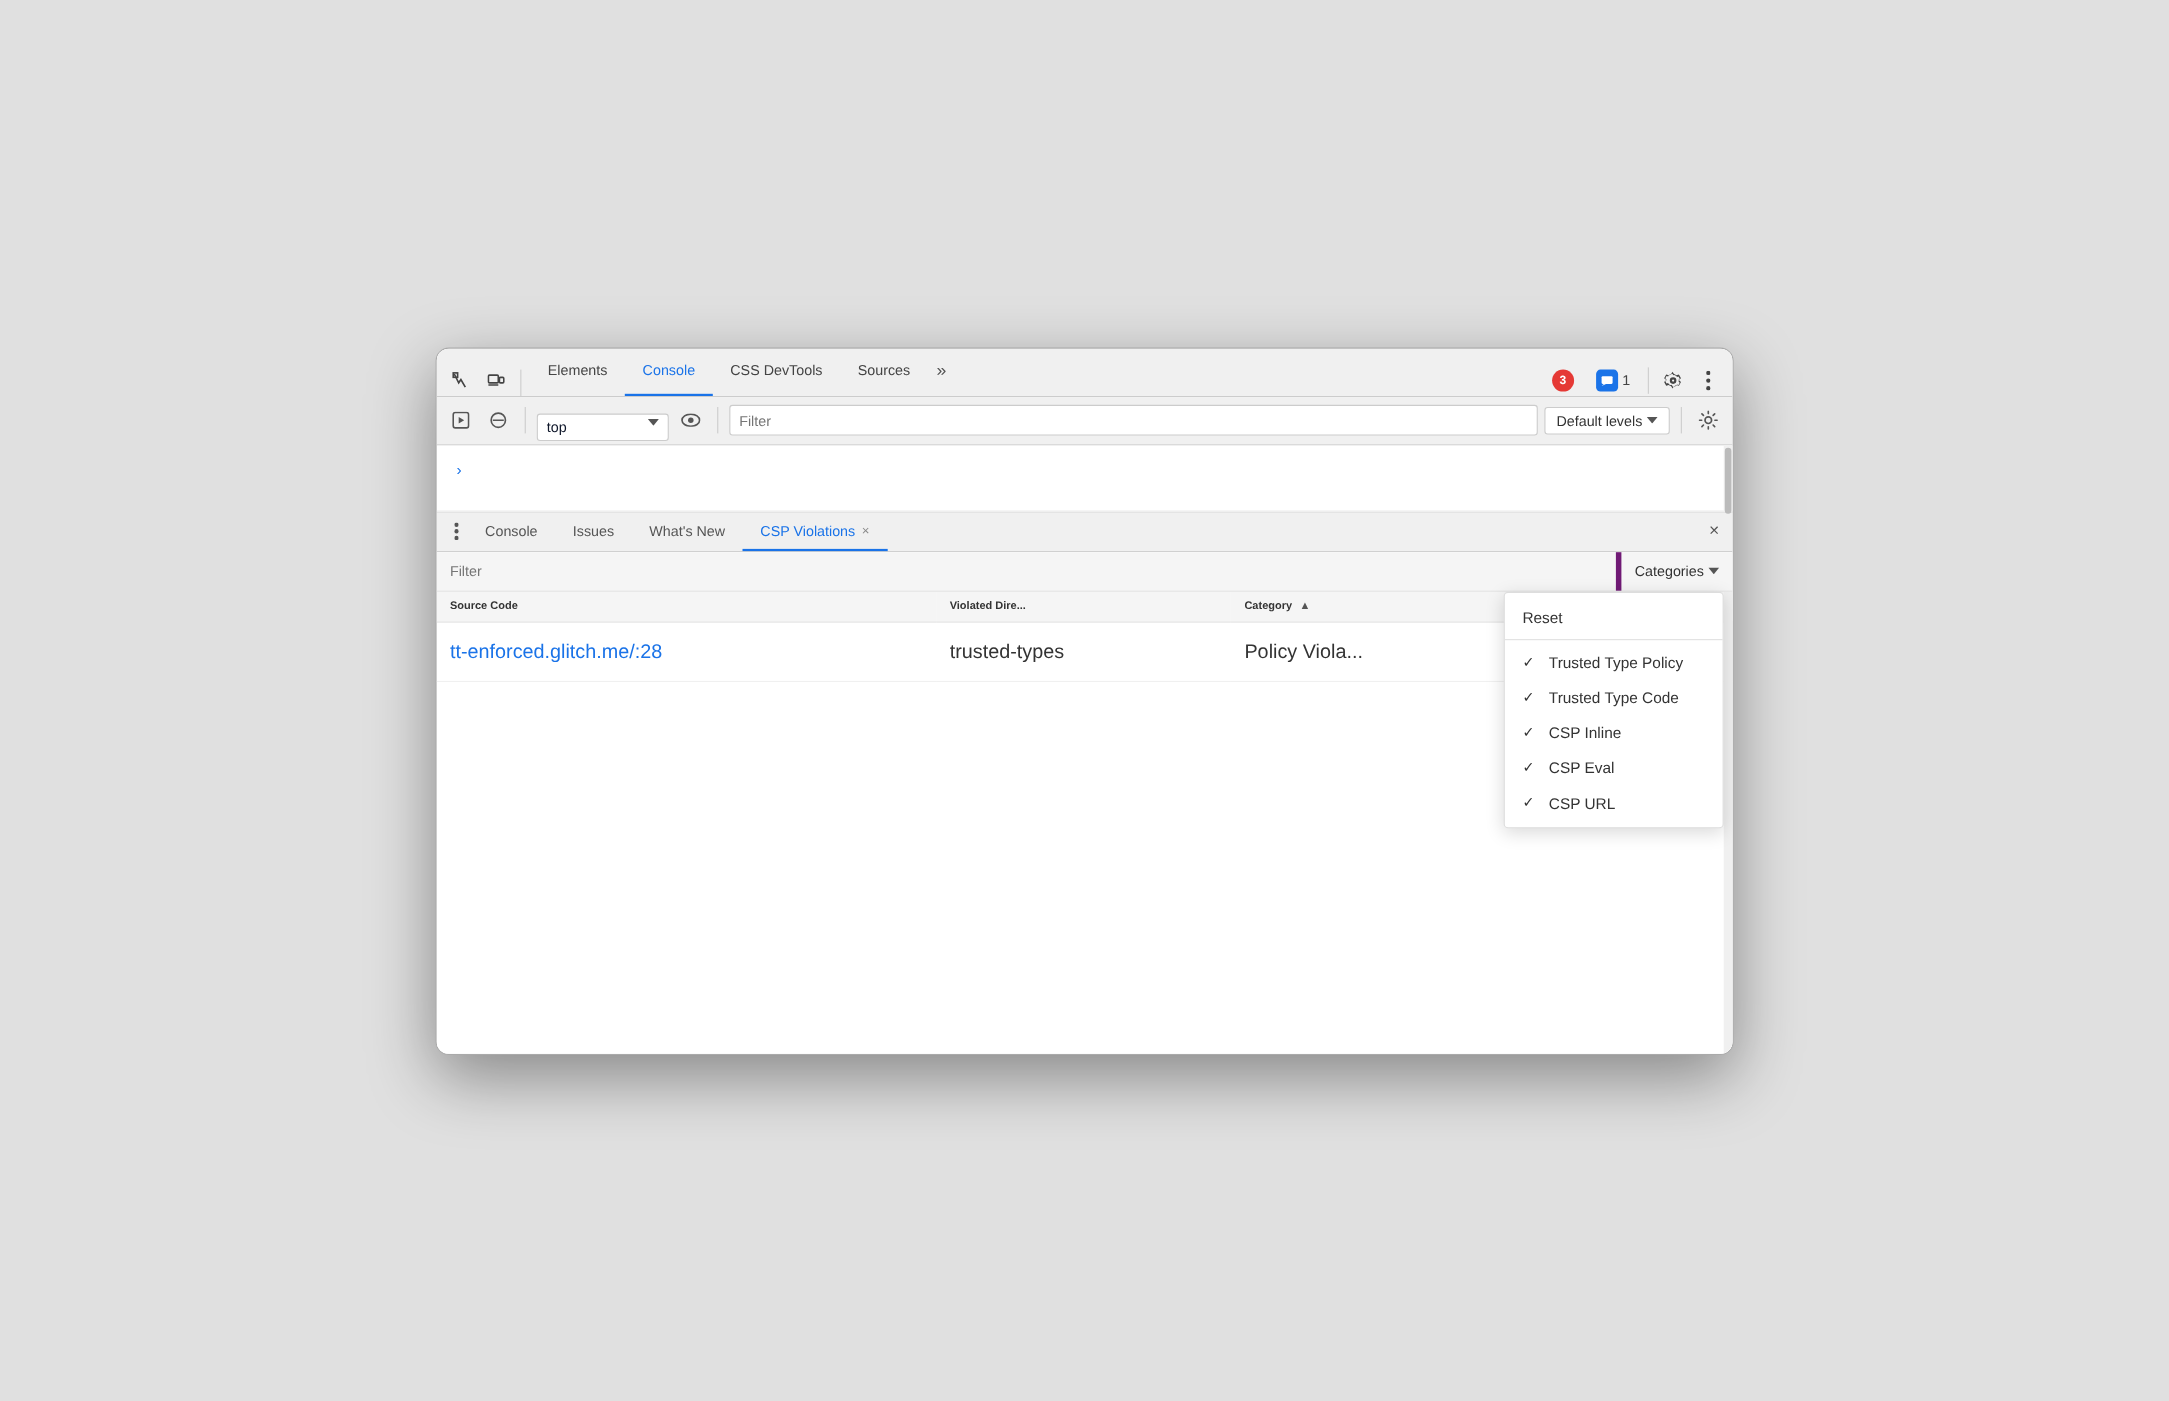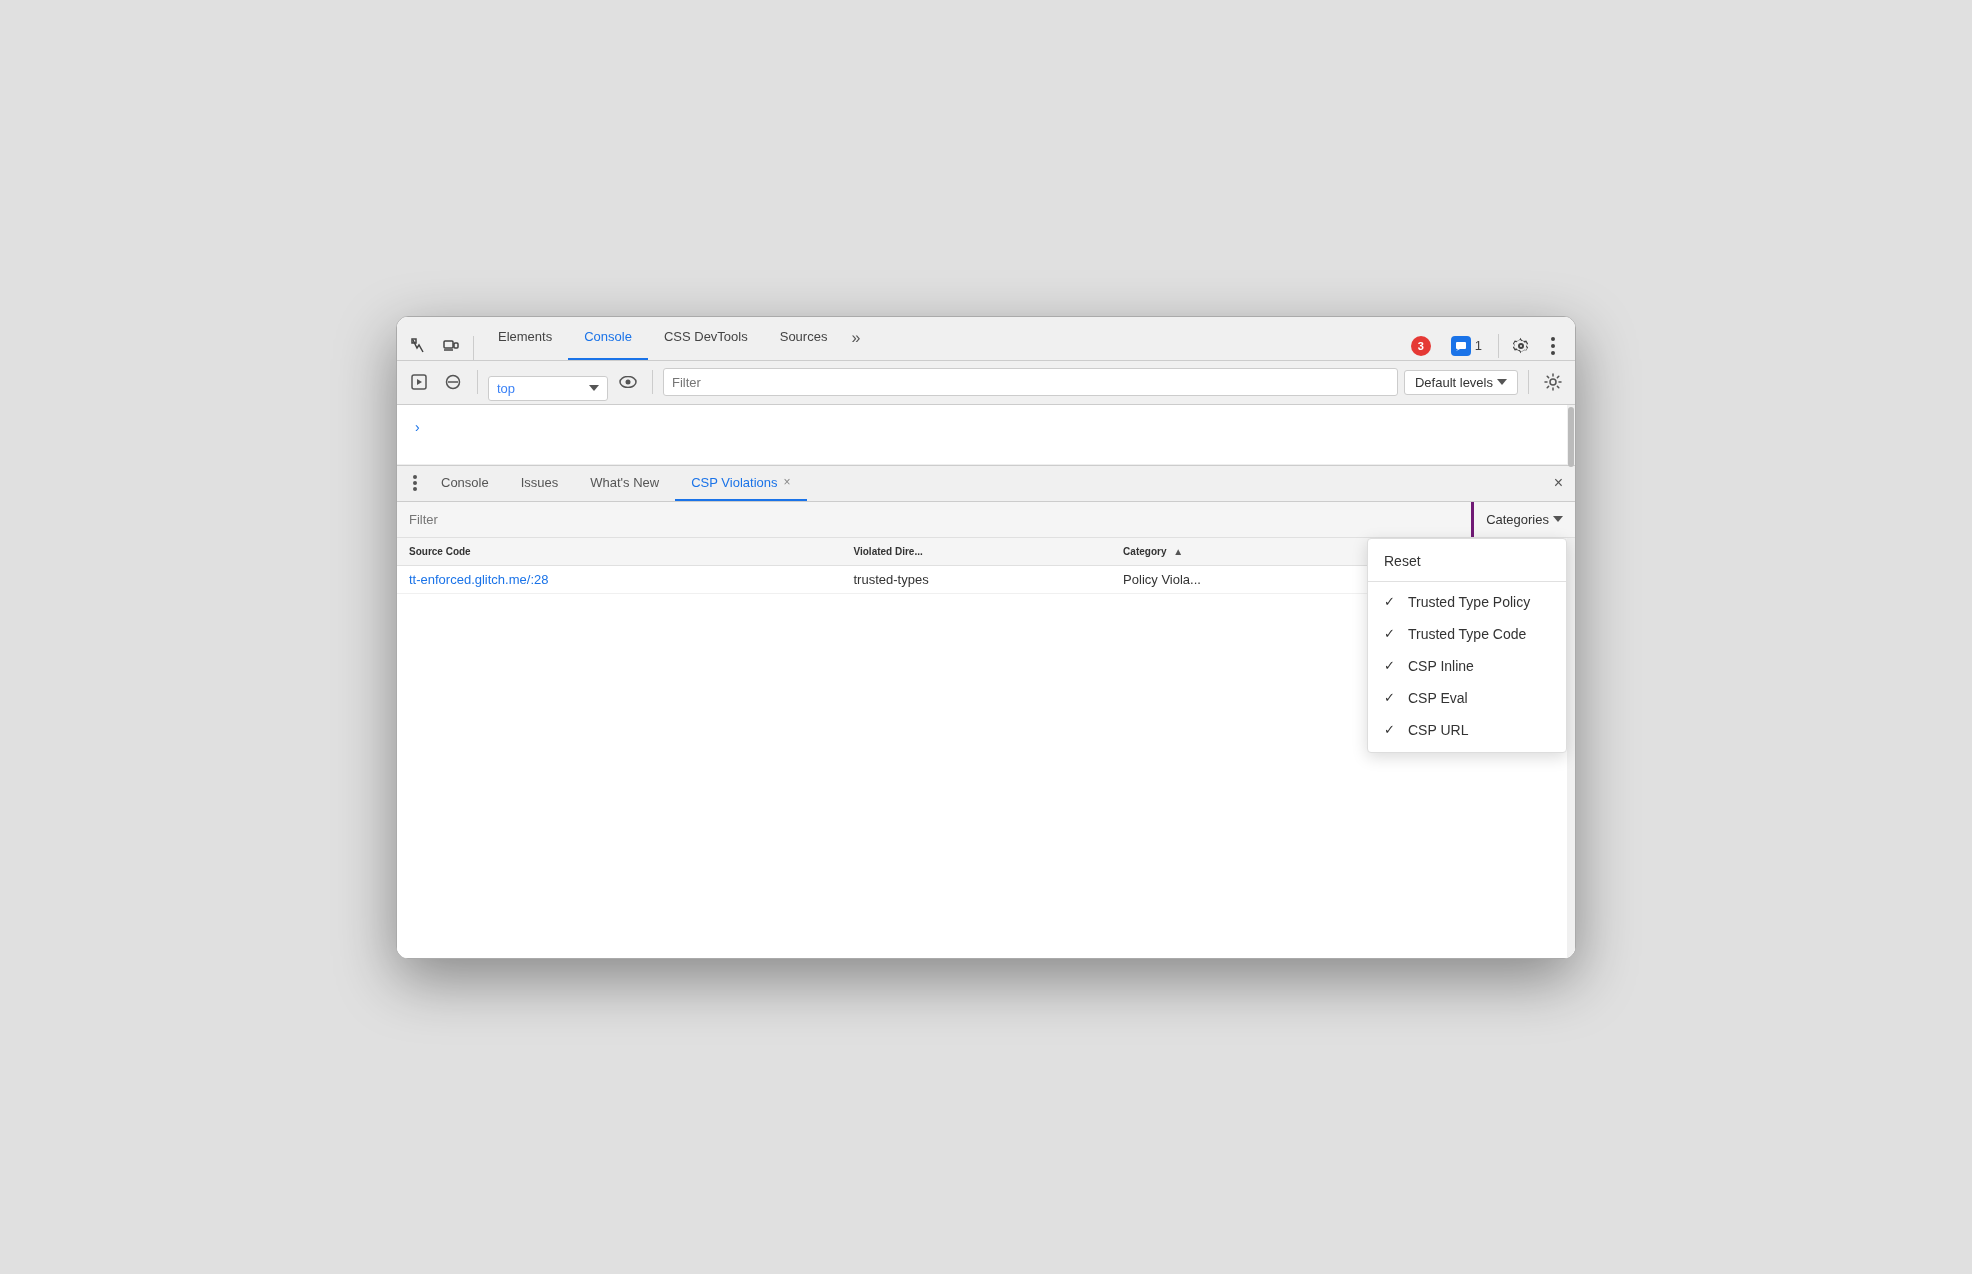--- a/index.html
+++ b/index.html
@@ -148,29 +148,28 @@
       display: flex;
       align-items: center;
       padding: 0 8px;
       height: 44px;
       background: #f0f0f0;
       border-bottom: 1px solid #ccc;
       gap: 6px;
     }
     .context-selector {
       display: flex;
-      align-items: center;
       gap: 4px;
       padding: 4px 8px;
       background: white;
       border: 1px solid #ccc;
       border-radius: 3px;
       cursor: pointer;
       font-size: 13px;
-      color: #3b82f6;
+      color: #0f172a;
       min-width: 120px;
       margin-top: 12px;
     }
     .filter-input {
       flex: 1;
       height: 28px;
       border: 1px solid #ccc;
       border-radius: 3px;
       padding: 0 8px;
       font-size: 13px;
@@ -262,21 +261,21 @@
       color: #333;
     }
     .categories-btn {
       display: flex;
       align-items: center;
       gap: 4px;
       padding: 0 12px;
       height: 100%;
       background: none;
       border: none;
-      border-left: 3px solid #701a75;
+      border-left: 5px solid #701a75;
       cursor: pointer;
       font-size: 13px;
       color: #333;
       font-weight: 500;
     }
     
     .violations-table {
       width: 100%;
       border-collapse: collapse;
     }
@@ -284,22 +283,22 @@
       text-align: left;
       padding: 8px 12px;
       font-size: 10px;
       font-weight: 600;
       color: #333;
       background: #f5f5f5;
       border-bottom: 1px solid #e0e0e0;
       white-space: nowrap;
     }
     .violations-table td {
-      padding: 6px 12px;
-      font-size: 13px;
+      padding: 16px 12px;
+      font-size: 18px;
       color: #333;
       border-bottom: 1px solid #f0f0f0;
       vertical-align: top;
     }
     .source-link {
       color: #1a73e8;
       text-decoration: none;
     }
     .sort-arrow {
       margin-left: 4px;

